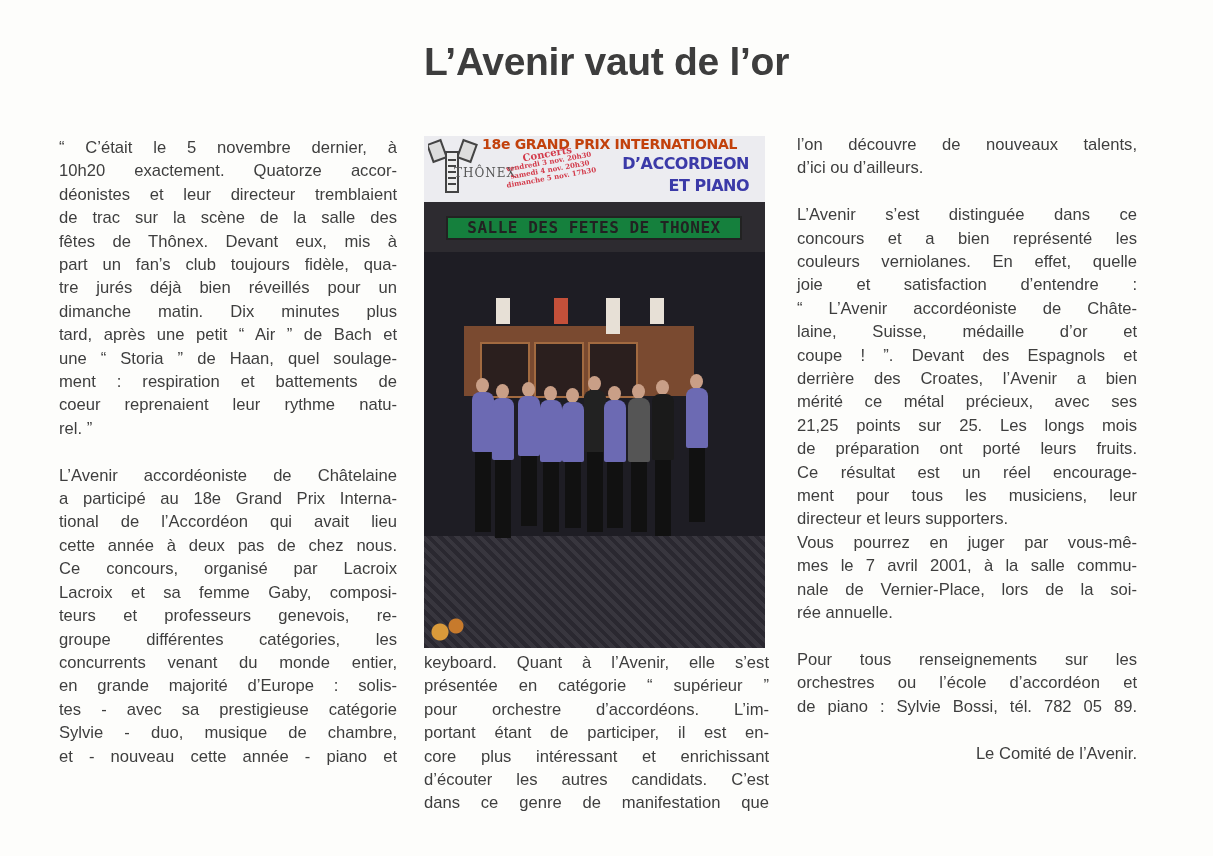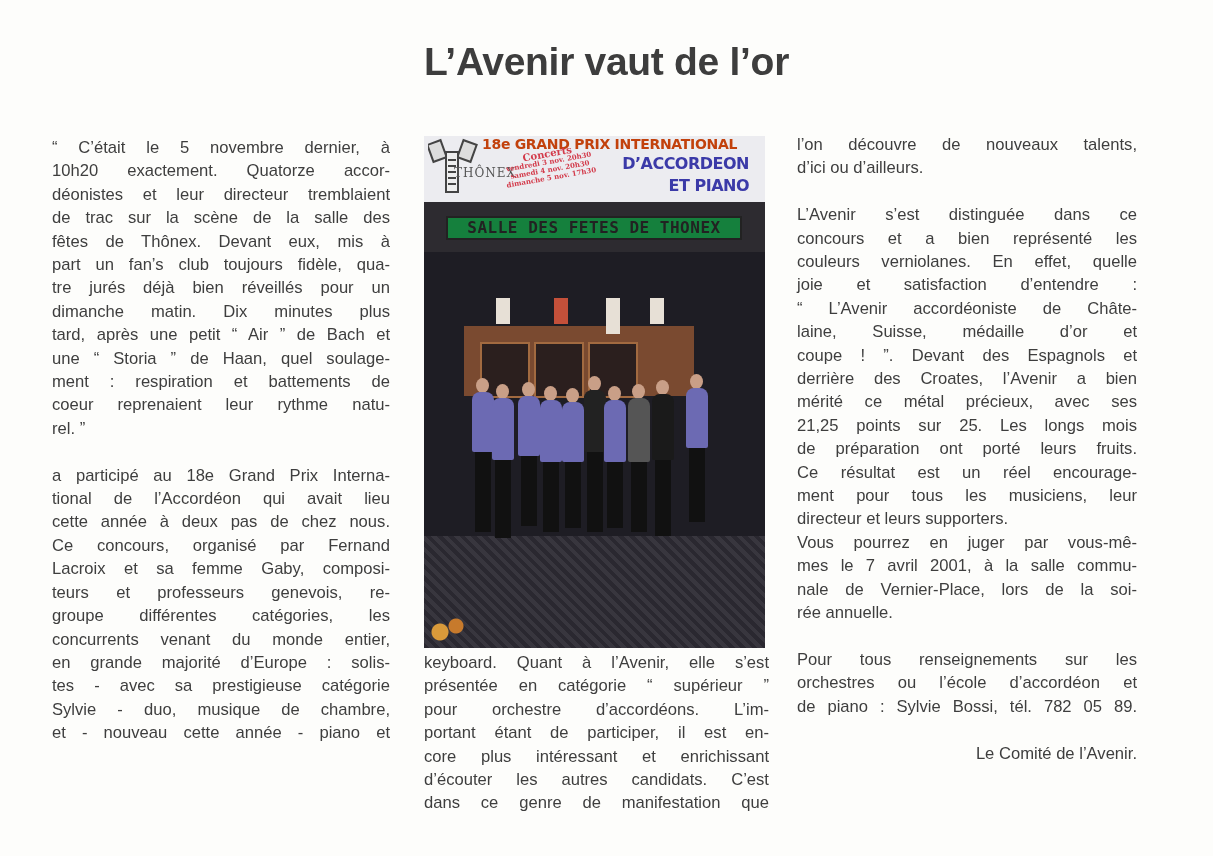--- a/index.html
+++ b/index.html
@@ -18,21 +18,21 @@
   }
   .col {
     position: absolute; font-size: 16.6px; line-height: 23.4px;
     text-align: justify; color: #3e3e3e;
   }
   .col p { margin: 0; }
   .col .line { display: block; text-align: justify; text-align-last: justify; white-space: nowrap; }
   .col .line.last { text-align-last: left; }
   .col .gap { height: 23.4px; }
   .col .right { text-align: right; text-align-last: right; }
-  #col1 { left: 52px; top: 136px; width: 338px; }
+  #col1 { left: 59px; top: 136px; width: 338px; }
   #col2 { left: 424px; top: 651px; width: 345px; }
   #col3 { left: 797px; top: 133px; width: 340px; }
 
   .photo {
     position: absolute; left: 424px; top: 136px; width: 341px; height: 512px;
     background: #1e1d24; overflow: hidden;
   }
   .banner-top {
     position: absolute; left: 0; top: 0; width: 341px; height: 66px;
     background: #ececf0;
@@ -88,24 +88,25 @@
     <span class="line">tre jurés déjà bien réveillés pour un</span>
     <span class="line">dimanche matin. Dix minutes plus</span>
     <span class="line">tard, après une petit “ Air ” de Bach et</span>
     <span class="line">une “ Storia ” de Haan, quel soulage-</span>
     <span class="line">ment : respiration et battements de</span>
     <span class="line">coeur reprenaient leur rythme natu-</span>
     <span class="line last">rel. ”</span>
   </p>
   <div class="gap"></div>
   <p>
+    <span class="line">L’Avenir accordéoniste de Châtelaine</span>
     <span class="line">a participé au 18e Grand Prix Interna-</span>
     <span class="line">tional de l’Accordéon qui avait lieu</span>
     <span class="line">cette année à deux pas de chez nous.</span>
-    <span class="line">Ce concours, organisé par Fernand</span>
+    <span class="line">Ce concours, organisé par Lacroix</span>
     <span class="line">Lacroix et sa femme Gaby, composi-</span>
     <span class="line">teurs et professeurs genevois, re-</span>
     <span class="line">groupe différentes catégories, les</span>
     <span class="line">concurrents venant du monde entier,</span>
     <span class="line">en grande majorité d’Europe : solis-</span>
     <span class="line">tes - avec sa prestigieuse catégorie</span>
     <span class="line">Sylvie - duo, musique de chambre,</span>
     <span class="line">et - nouveau cette année - piano et</span>
   </p>
 </div>

